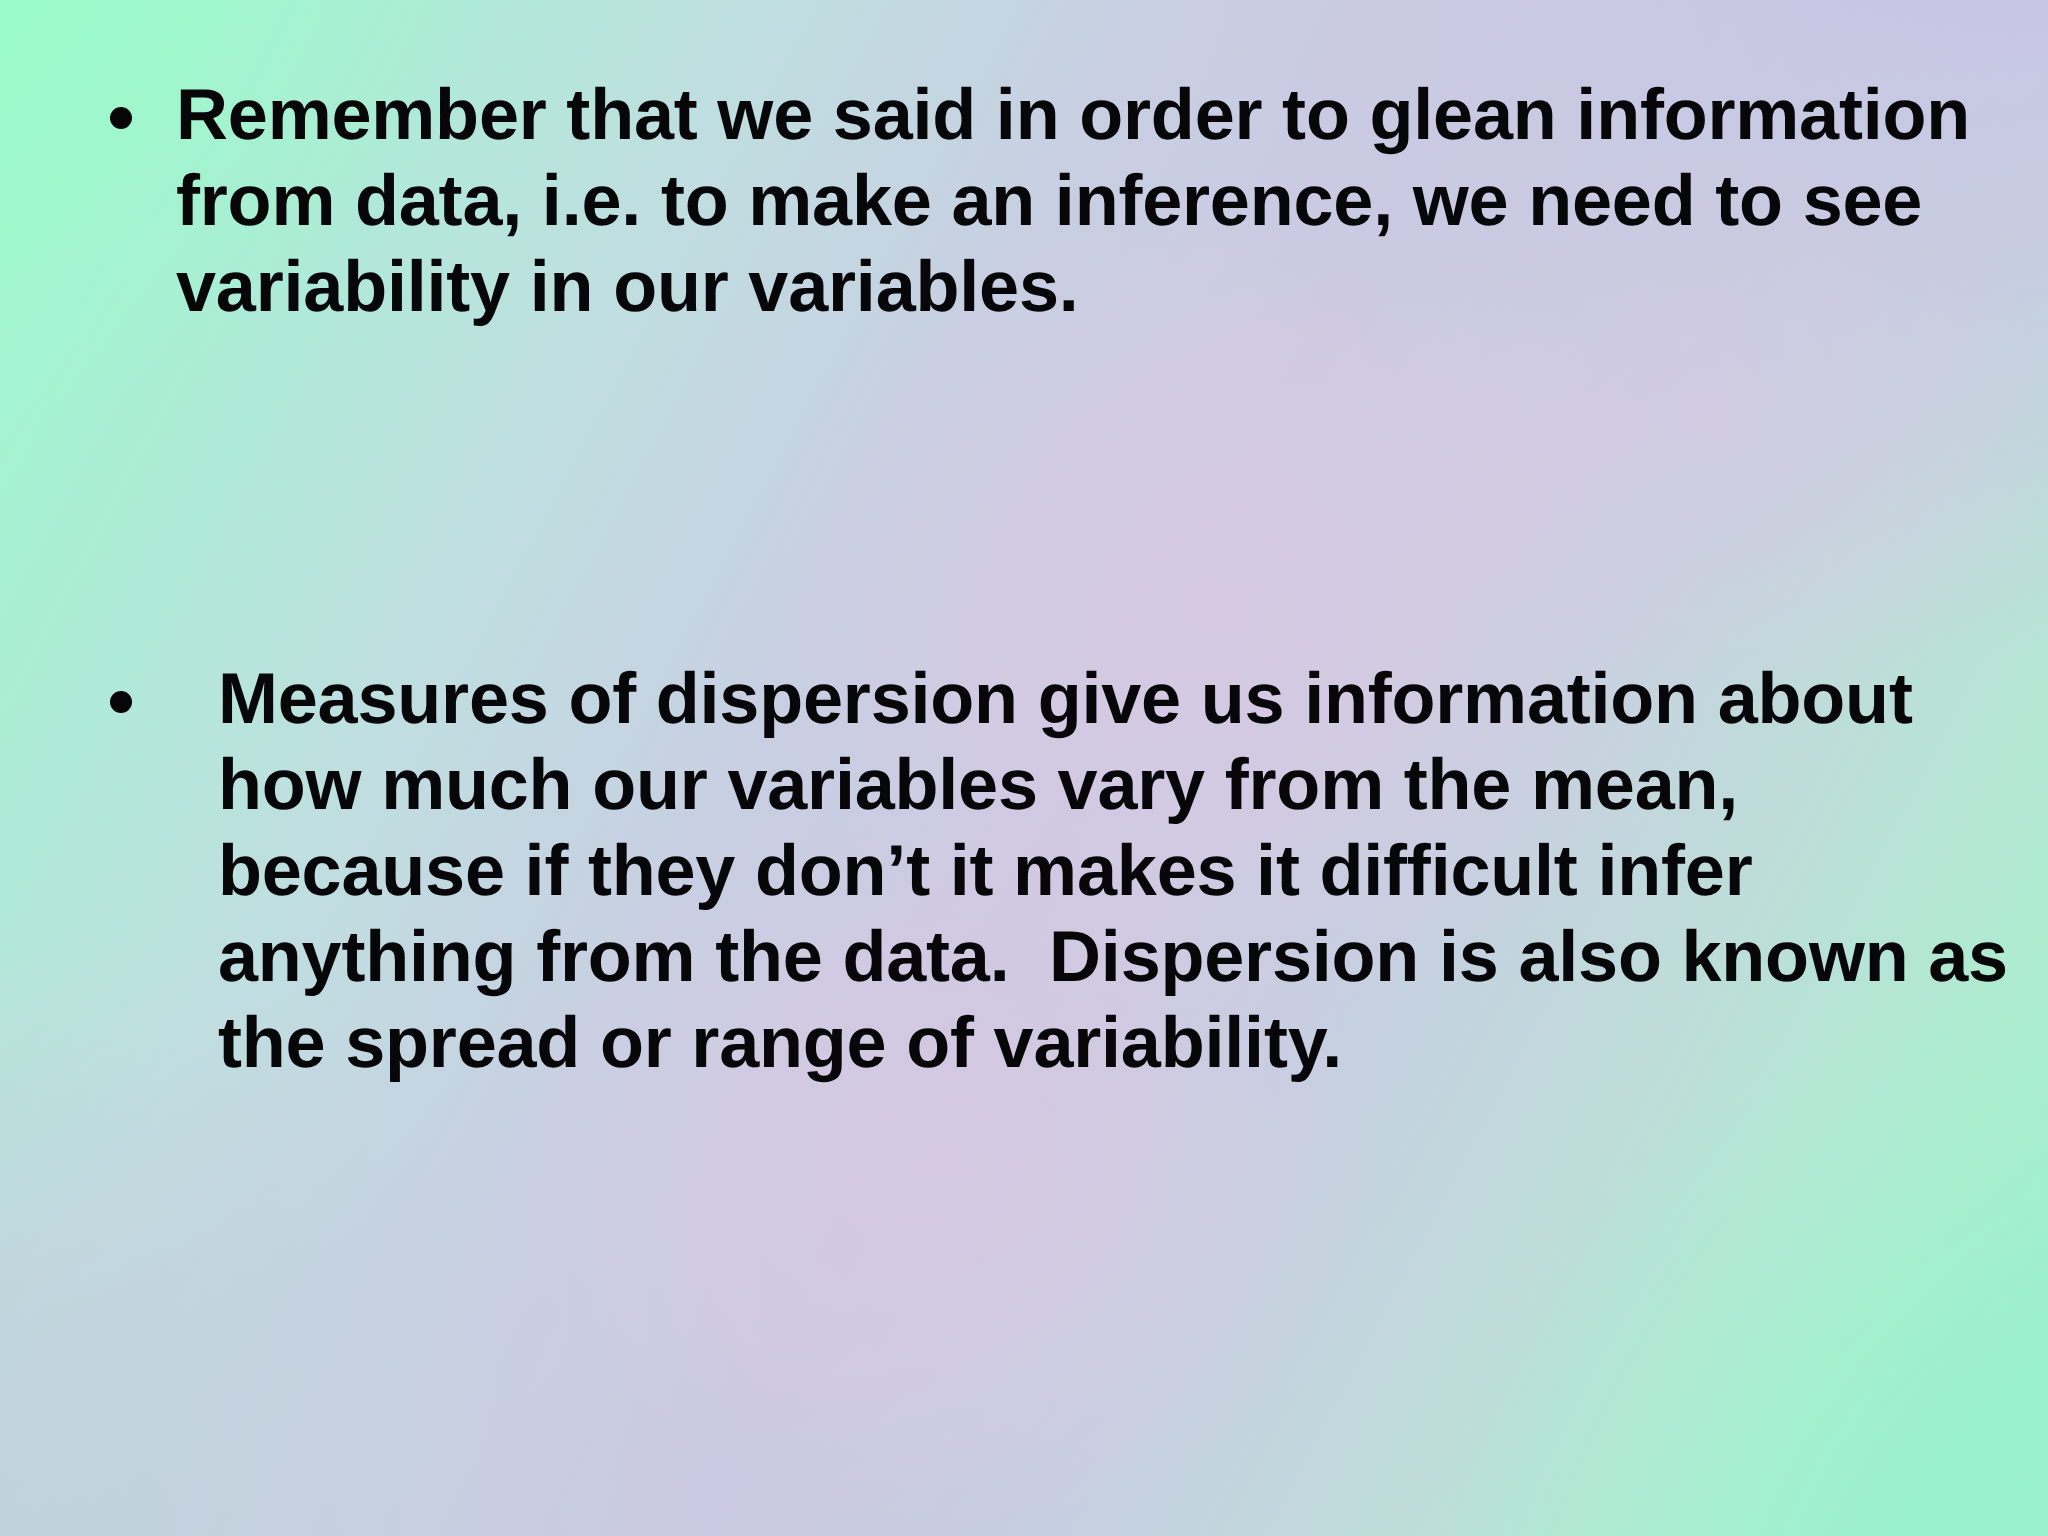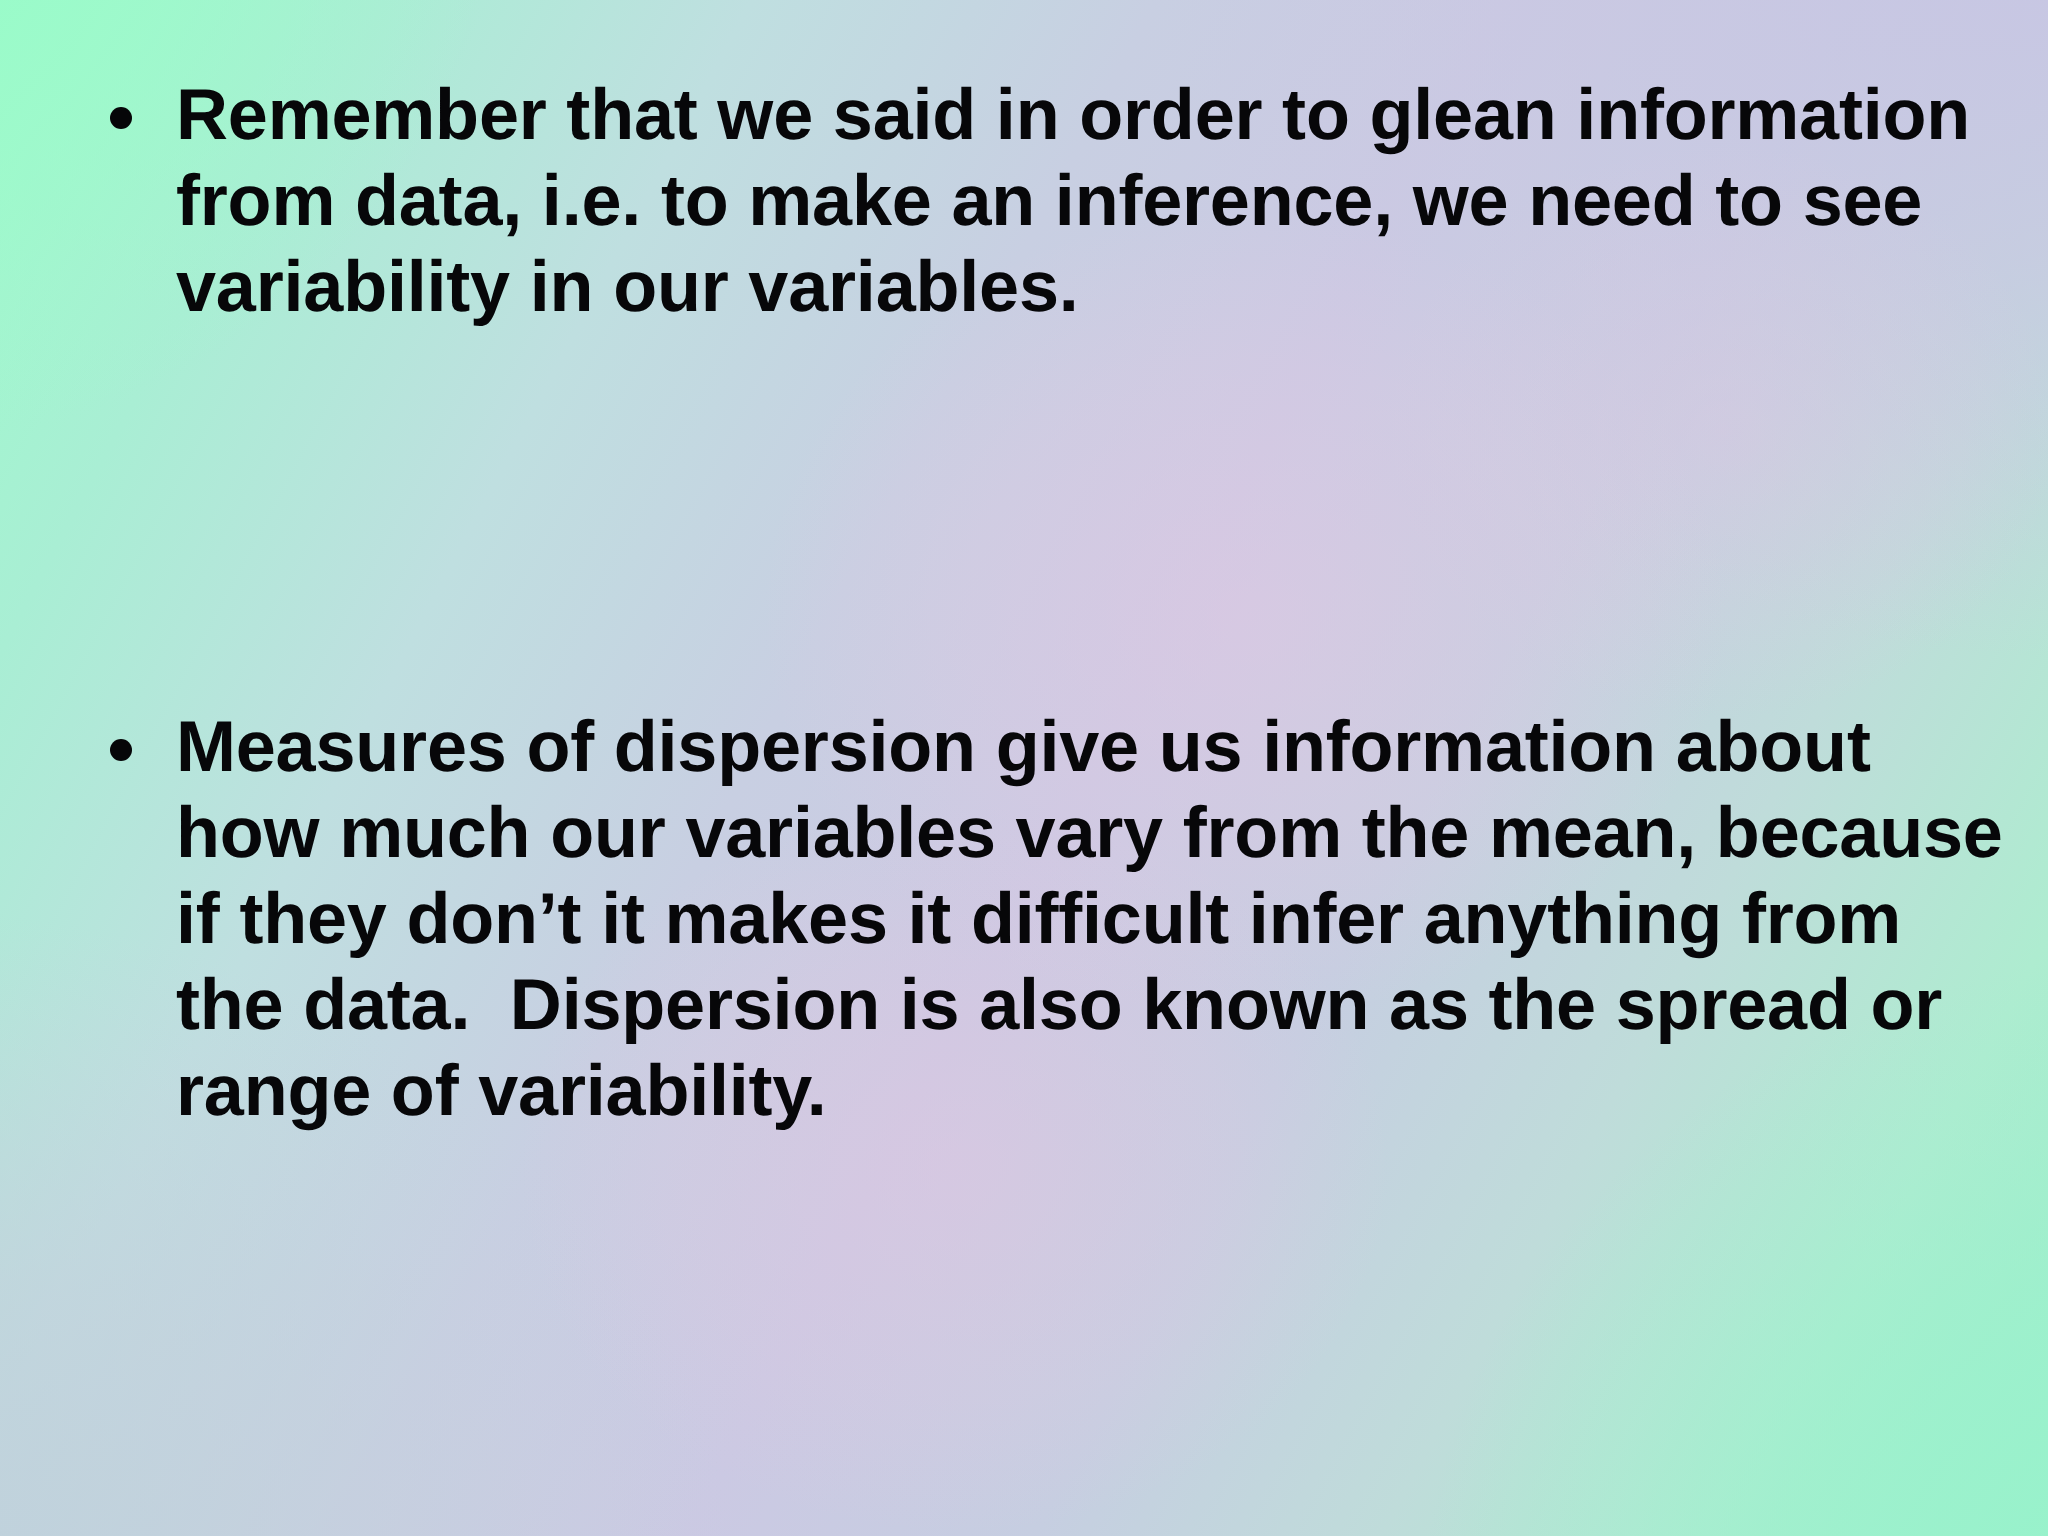--- a/index.html
+++ b/index.html
@@ -121,21 +121,21 @@
     font-family: "Liberation Sans", sans-serif;
     font-weight: bold;
     font-size: 72px;
     line-height: 86px;
     letter-spacing: -0.2px;
     white-space: pre-wrap;
     text-rendering: geometricPrecision;
   }
 
   #bullet-1 { top: 72px; }
-  #bullet-2 { top: 704px; }
+  #bullet-2 { top: 656px; gap: 42px; }
 </style>
 </head>
 <body>
 
 <div id="slide">
 
   <div class="bg-layer bg-base"></div>
   <div class="bg-layer bg-tr"></div>
   <div class="bg-layer bg-bl"></div>
   <div class="bg-layer bg-tl"></div>

